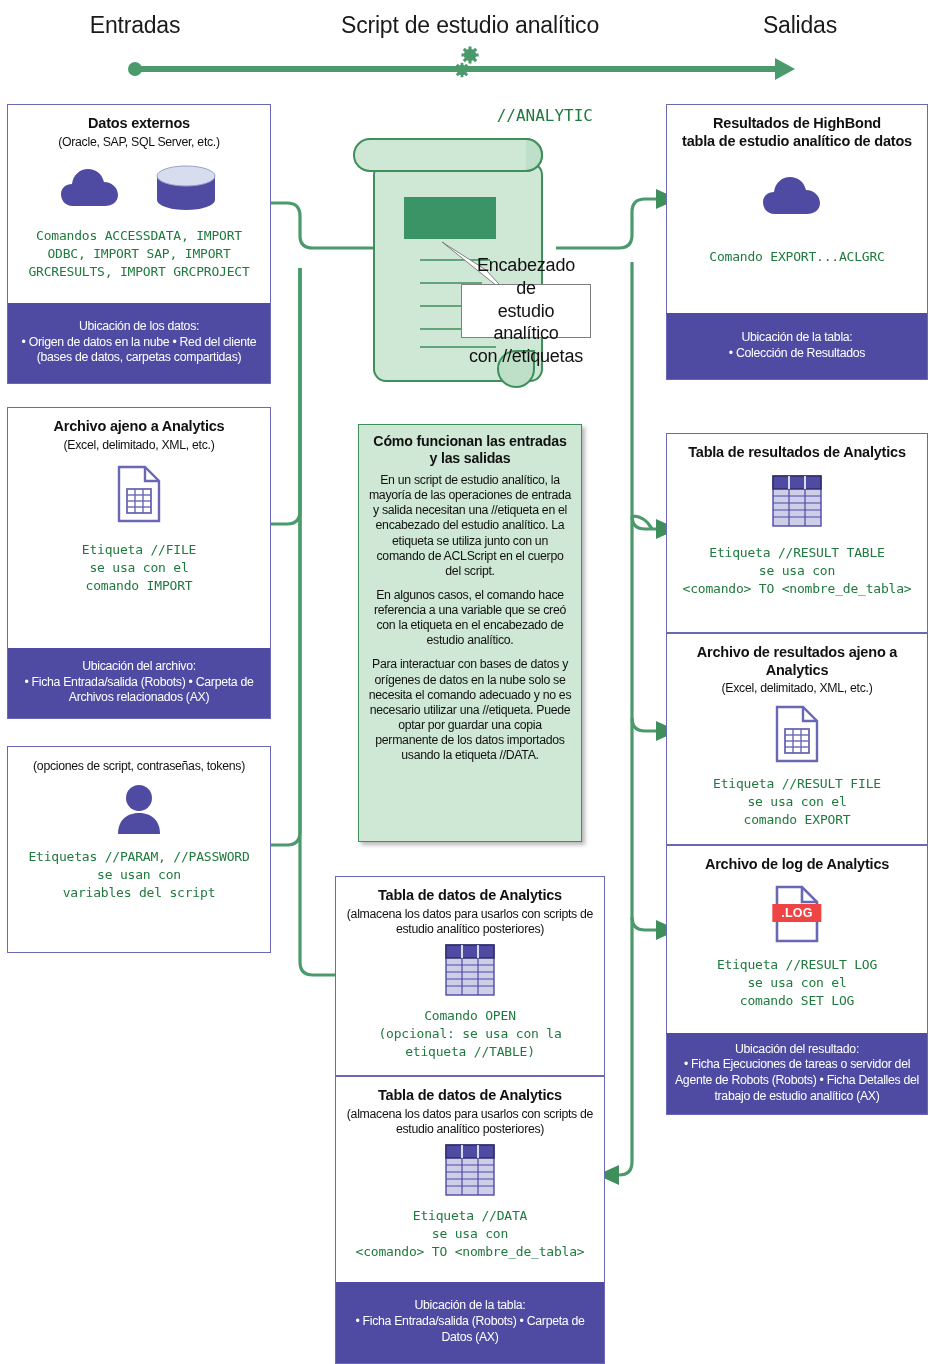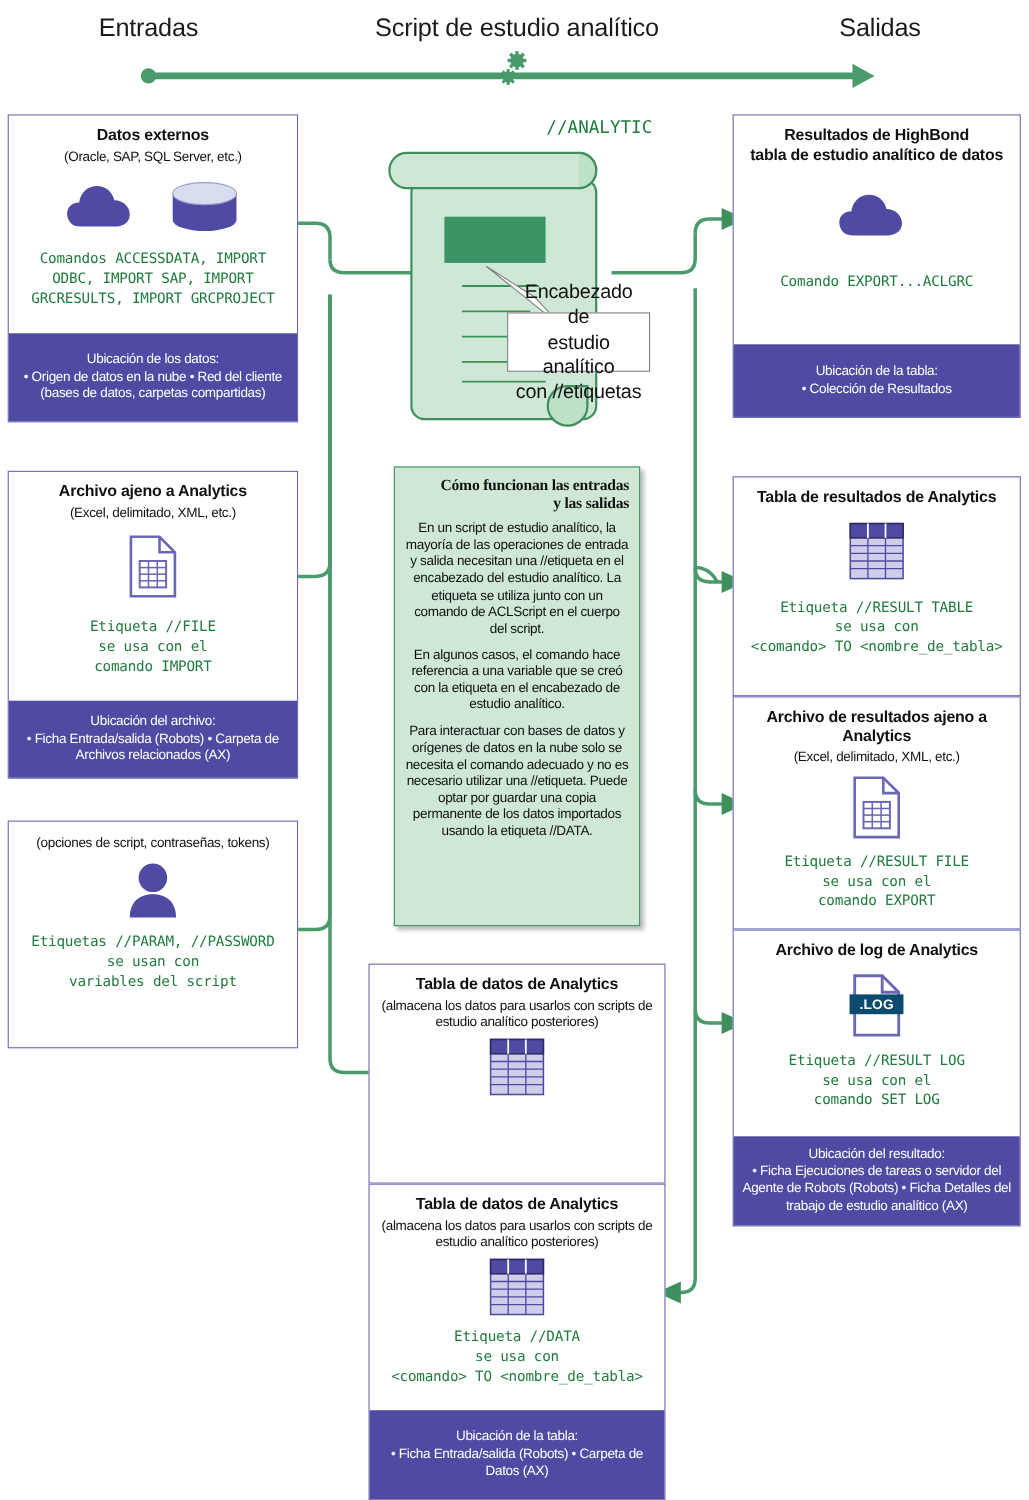--- a/index.html
+++ b/index.html
@@ -100,22 +100,22 @@
   
   .greenbox{
     position:absolute;
     background:#cfe8d5;
     border:1px solid #3f8f5c;
     box-sizing:border-box;
     box-shadow:3px 3px 4px rgba(0,0,0,0.28);
     padding:8px 9px;
   }
   .gb-title{
-    font-size:14.2px;font-weight:bold;text-align:right;color:#111;
-    line-height:1.2;letter-spacing:-0.2px;font-family:Liberation Serif, serif;
+    font-size:14.2px;font-weight:bold;text-align:center;color:#111;
+    line-height:1.2;letter-spacing:-0.2px;
   }
   .gb-p{
     font-size:12.3px;text-align:center;color:#111;
     line-height:1.23;margin-top:9px;letter-spacing:-0.3px;
   }
   .gb-p.first{margin-top:6px;}
 
   svg{display:block;overflow:visible;}
   .conn{position:absolute;left:0;top:0;width:935px;height:1364px;pointer-events:none;}
 </style>
@@ -203,21 +203,21 @@
       <div class="c-code" style="margin-top:14px;">Comandos ACCESSDATA, IMPORT
 ODBC, IMPORT SAP, IMPORT
 GRCRESULTS, IMPORT GRCPROJECT</div>
     </div>
     <div class="c-foot" style="position:absolute;left:0;bottom:0;width:100%;height:80px;display:flex;align-items:center;justify-content:flex-end;">
       <span style="white-space:pre-line;">Ubicación de los datos:
 • Origen de datos en la nube  • Red del cliente (bases de datos, carpetas compartidas)</span>
     </div>
   </div>
 
-  <div class="card" style="left:7px;top:428px;width:264px;height:280px;">
+  <div class="card" style="left:7px;top:407px;width:264px;height:312px;">
     <div class="body" style="height:210px;">
       <div class="c-title">Archivo ajeno a Analytics</div>
       <div class="c-sub">(Excel, delimitado, XML, etc.)</div>
       <div class="icon-wrap" style="margin-top:12px;height:58px;">
         <svg width="44" height="58" viewBox="0 0 44 58">
           <path d="M2 2 H28 L42 16 V56 H2 Z" fill="#ffffff" stroke="#6A68B5" stroke-width="2.4"></path>
           <path d="M28 2 L28 16 L42 16" fill="none" stroke="#6A68B5" stroke-width="2.4"></path>
           <rect x="10" y="24" width="24" height="24" fill="#ffffff" stroke="#6A68B5" stroke-width="1.8"></rect>
           <g stroke="#6A68B5" stroke-width="1.4">
             <line x1="10" y1="30" x2="34" y2="30"></line>
@@ -306,20 +306,23 @@
               <line x1="2" y1="43" x2="50" y2="43"></line>
             <line x1="18" y1="2" x2="18" y2="52"></line>
               <line x1="34" y1="2" x2="34" y2="52"></line>
           </g>
           <g stroke="#ffffff" stroke-width="1.6">
             <line x1="18" y1="2" x2="18" y2="15"></line>
               <line x1="34" y1="2" x2="34" y2="15"></line>
           </g>
         </svg>
       </div>
+      <div class="c-code" style="margin-top:10px;">Comando OPEN
+(opcional: se usa con la
+etiqueta //TABLE)</div>
     </div>
   </div>
 
   <div class="card" style="left:335px;top:1076px;width:270px;height:288px;">
     <div class="body" style="height:207px;">
       <div class="c-title">Tabla de datos de Analytics</div>
       <div class="c-sub">(almacena los datos para usarlos con scripts de estudio analítico posteriores)</div>
       <div class="icon-wrap" style="margin-top:6px;height:54px;">
         <svg width="52" height="54" viewBox="0 0 52 54">
           <rect x="2" y="2" width="48" height="50" fill="#CFCEE8" stroke="#4F4BA3" stroke-width="1.4"></rect>
@@ -417,21 +420,21 @@
   </div>
 
   <div class="card" style="left:666px;top:845px;width:262px;height:270px;">
     <div class="body" style="height:175px;">
       <div class="c-title">Archivo de log de Analytics</div>
       <div class="icon-wrap" style="margin-top:10px;height:60px;position:relative;">
         <svg width="46" height="60" viewBox="0 0 46 60">
           <path d="M3 3 H28 L43 18 V57 H3 Z" fill="#ffffff" stroke="#6A68B5" stroke-width="2.6"></path>
           <path d="M28 3 L28 18 L43 18" fill="none" stroke="#6A68B5" stroke-width="2.6"></path>
         </svg>
-        <div style="position:absolute;left:50%;top:20px;transform:translateX(-50%);background:#0c4a6e;color:#ffffff;font-size:12.5px;font-weight:bold;padding:2px 9px;letter-spacing:0.2px;">.LOG</div>
+        <div style="position:absolute;left:50%;top:20px;transform:translateX(-50%);background:#ef4444;color:#ffffff;font-size:12.5px;font-weight:bold;padding:2px 9px;letter-spacing:0.2px;">.LOG</div>
       </div>
       <div class="c-code" style="margin-top:12px;">Etiqueta //RESULT LOG
 se usa con el
 comando SET LOG</div>
     </div>
     <div class="c-foot" style="position:absolute;left:0;bottom:0;width:100%;height:81px;display:flex;align-items:center;justify-content:center;">
       <span style="white-space:pre-line;">Ubicación del resultado:
 • Ficha Ejecuciones de tareas o servidor del Agente de Robots (Robots) • Ficha Detalles del trabajo de estudio analítico (AX)</span>
     </div>
   </div>

